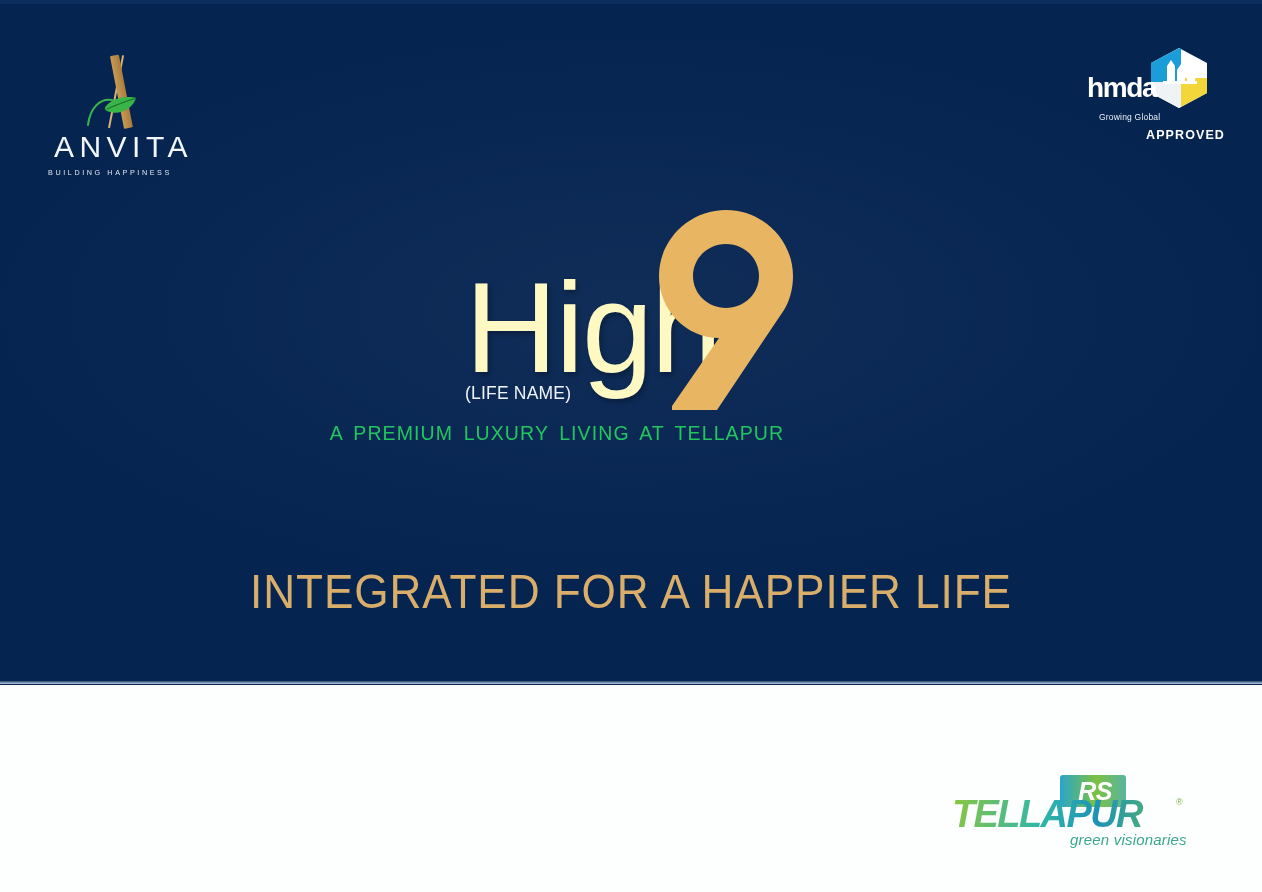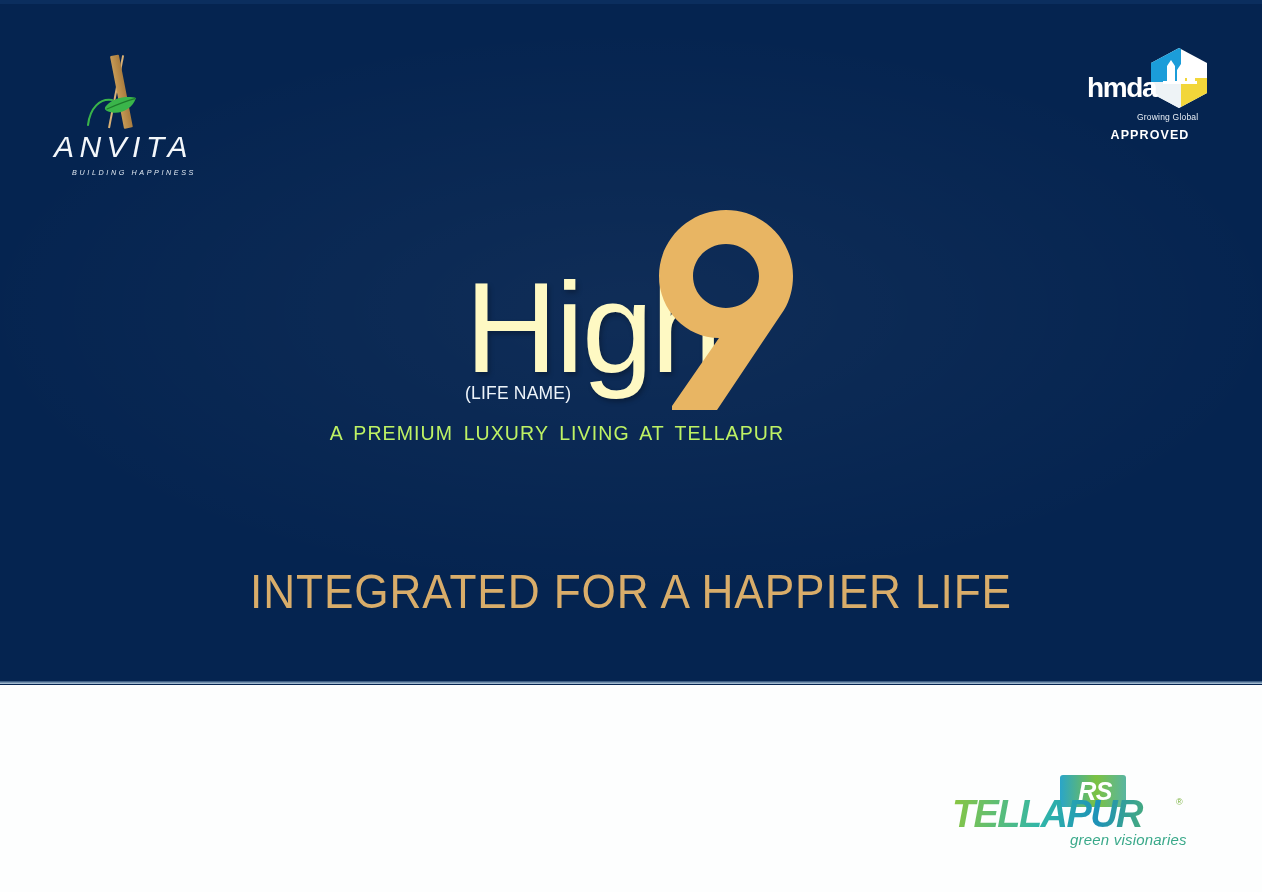--- a/index.html
+++ b/index.html
@@ -47,21 +47,20 @@
     opacity: .9;
   }
 
   
   .anvita-logo {
     position: absolute;
     left: 46px;
     top: 44px;
     width: 150px;
     height: 132px;
-    font-style: italic;
   }
   .anvita-mark {
     position: relative;
     width: 150px;
     height: 80px;
   }
   .anvita-a-thick {
     position: absolute;
     left: 78px;
     top: 6px;
@@ -100,21 +99,21 @@
     letter-spacing: 5.5px;
     font-weight: 400;
     line-height: 1;
     text-indent: 5px;
   }
   .anvita-sub {
     position: absolute;
     left: 0;
     top: 120px;
     width: 150px;
-    text-align: right;
+    text-align: left;
     color: #dfe8f2;
     font-size: 7.2px;
     letter-spacing: 2.6px;
     text-indent: 2px;
   }
 
   
   .hmda {
     position: absolute;
     left: 1075px;
@@ -140,28 +139,27 @@
     line-height: 1;
     text-align: right;
   }
   .hmda-tag {
     position: absolute;
     left: 24px;
     top: 64px;
     color: #e9eff6;
     font-size: 8.5px;
     letter-spacing: .2px;
-    margin-left: 38px;
   }
   .hmda-approved {
     position: absolute;
     left: 0;
     top: 80px;
     width: 150px;
-    text-align: center;
+    text-align: right;
     color: #ffffff;
     font-size: 12.5px;
     font-weight: 700;
     letter-spacing: 1.1px;
   }
 
   
   .project {
     position: absolute;
     left: 0;
@@ -200,21 +198,21 @@
     font-size: 17.5px;
     letter-spacing: .2px;
     line-height: 1;
   }
   .project-sub {
     position: absolute;
     left: 0;
     top: 212px;
     width: 1114px;
     text-align: center;
-    color: #bef264;
+    color: #22c55e;
     font-size: 19.5px;
     letter-spacing: 1.1px;
     word-spacing: 4px;
   }
 
   
   .headline {
     position: absolute;
     left: 0;
     top: 560px;

